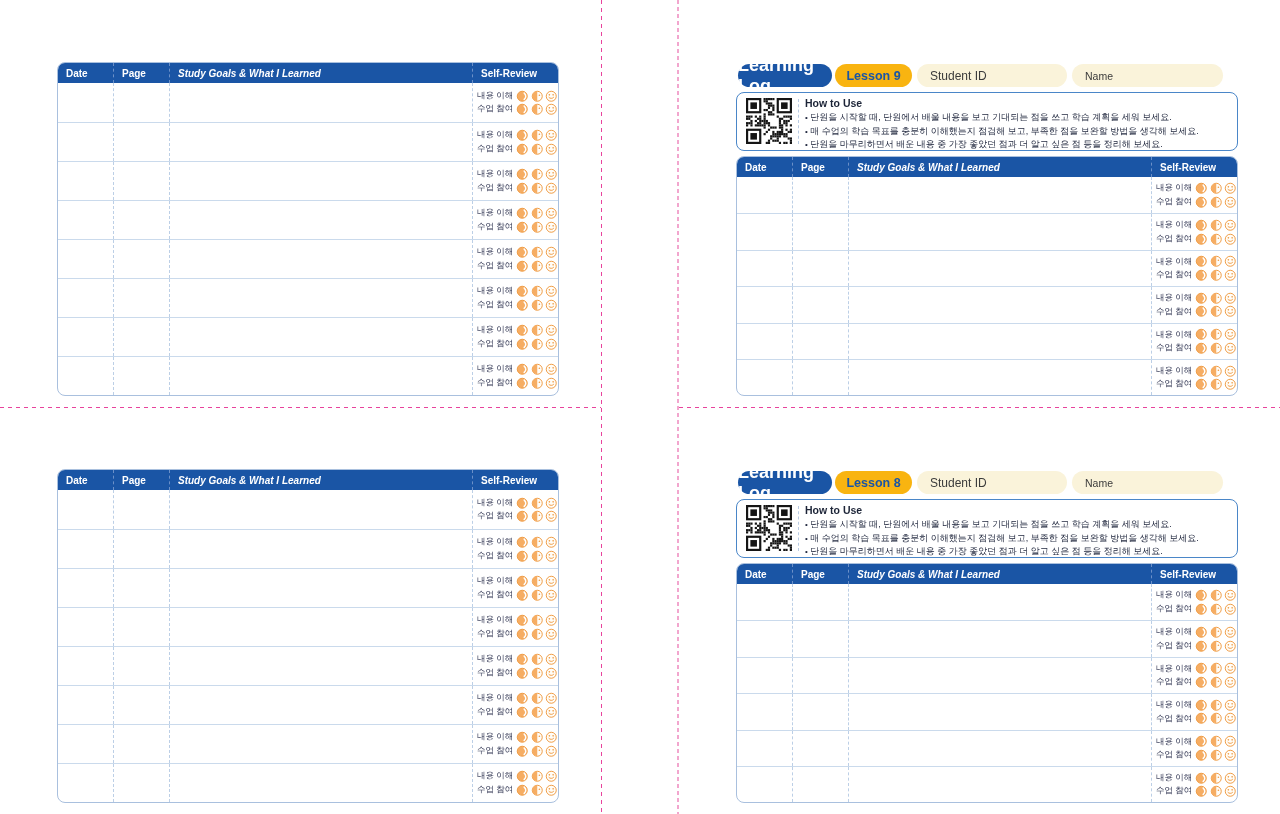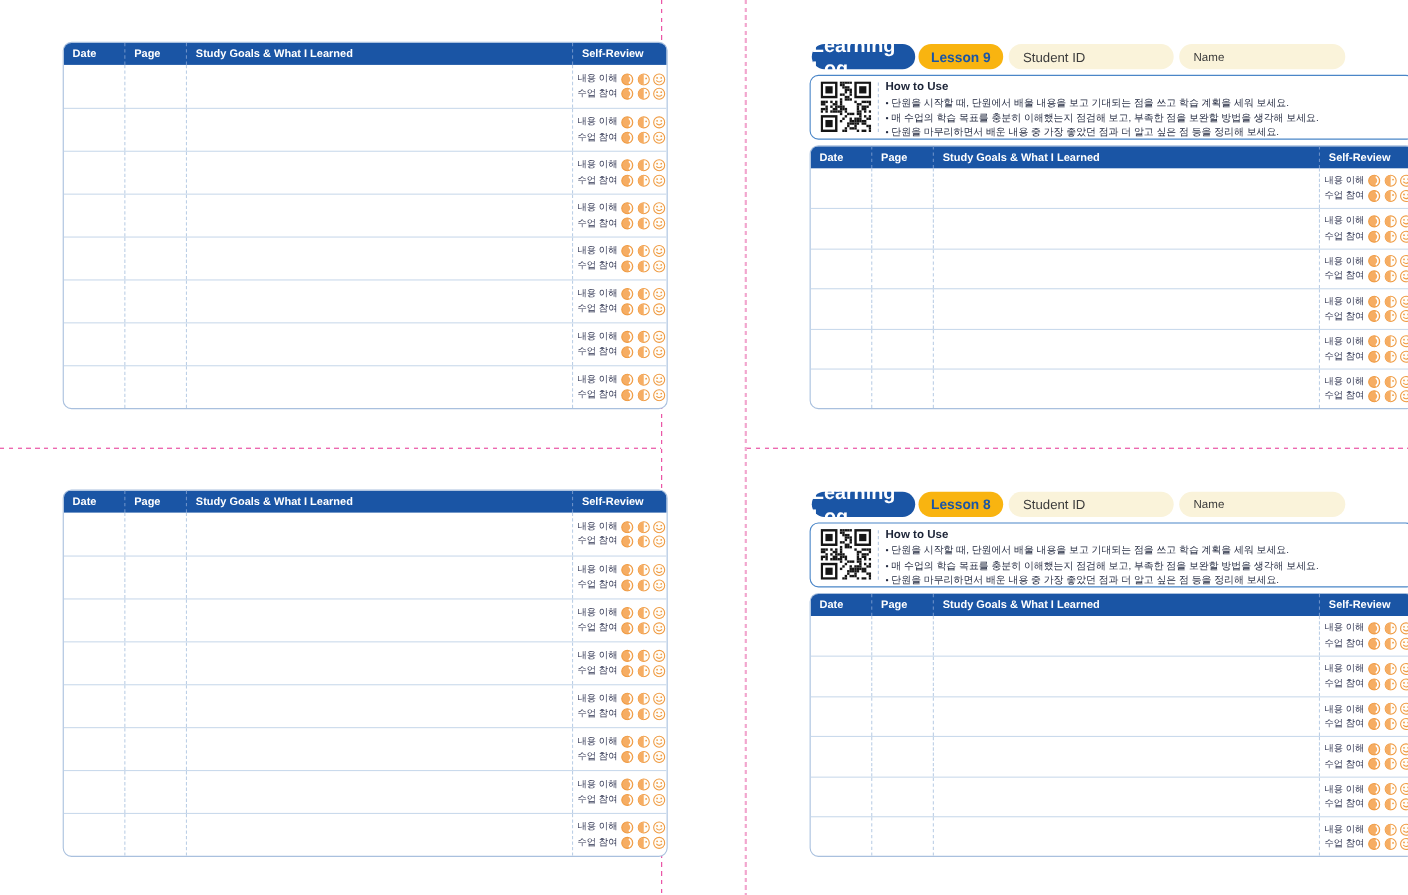--- a/index.html
+++ b/index.html
@@ -9,21 +9,21 @@
 
   
   .vguide{position:absolute;top:0;height:814px;}
   .vguide.strong{left:601px;width:1px;background:repeating-linear-gradient(to bottom,#e8439c 0 4px,transparent 4px 8px);}
   .vguide.light{left:677px;width:2px;background:repeating-linear-gradient(to bottom,#f2a6ce 0 4px,transparent 4px 7px);}
   .hguide{position:absolute;top:407px;height:1px;background:repeating-linear-gradient(to right,#e8439c 0 4px,transparent 4px 8px);}
   .hguide.left{left:0;width:601px;}
   .hguide.right{left:679px;width:601px;}
 
   
-  .panel{position:absolute;width:550px;}
+  .panel{position:absolute;width:502px;margin-top:24px;}
   #p-tl{left:57px;top:38px;}
   #p-bl{left:57px;top:445px;}
   #p-tr{left:736px;top:38px;}
   #p-br{left:736px;top:445px;}
 
   
   .badge-row{position:relative;height:23px;margin-top:2px;}
   .pill{position:absolute;top:0;height:23px;border-radius:12px;display:flex;align-items:center;}
   .pill-ll{left:2px;width:94px;background:#1a55a5;color:#ffffff;font-weight:bold;font-size:18px;justify-content:center;}
   .pill-lesson{left:99px;width:77px;background:#f9b410;color:#1a55a5;font-weight:bold;font-size:12.5px;justify-content:center;}
@@ -41,21 +41,21 @@
 
   
   .table-wrap{margin-top:0;}
   .lesson .table-wrap{margin-top:5px;}
   .log-table{border:1.5px solid #a9c0de;border-radius:8px;overflow:hidden;background:#fff;}
   .log-header{display:flex;height:20px;background:#1a55a5;align-items:stretch;}
   .hcell{color:#ffffff;font-size:10px;font-weight:bold;padding-left:8px;display:flex;align-items:center;}
   .hcell + .hcell{border-left:1px dashed #6b90c8;}
   .c0{width:55px;flex:none;}
   .c1{width:56px;flex:none;}
-  .c2{flex:1;}
+  .c2{flex:1;font-style:italic;}
   .c3{width:86px;flex:none;}
   .log-row{display:flex;}
   .rows8 .log-row{height:39px;}
   .rows6 .log-row{height:36.4px;}
   .log-row + .log-row{border-top:1px solid #cadaec;}
   .bcell + .bcell{border-left:1px dashed #bccfe6;}
   .review{display:flex;flex-direction:column;justify-content:center;gap:1px;padding:1px 2px 1px 4px;}
   .rline{display:flex;align-items:center;gap:2px;}
   .rlabel{font-size:8.5px;color:#2e3350;white-space:nowrap;margin-right:1px;}
   .ricon{width:12.5px;height:12.5px;flex:none;}

